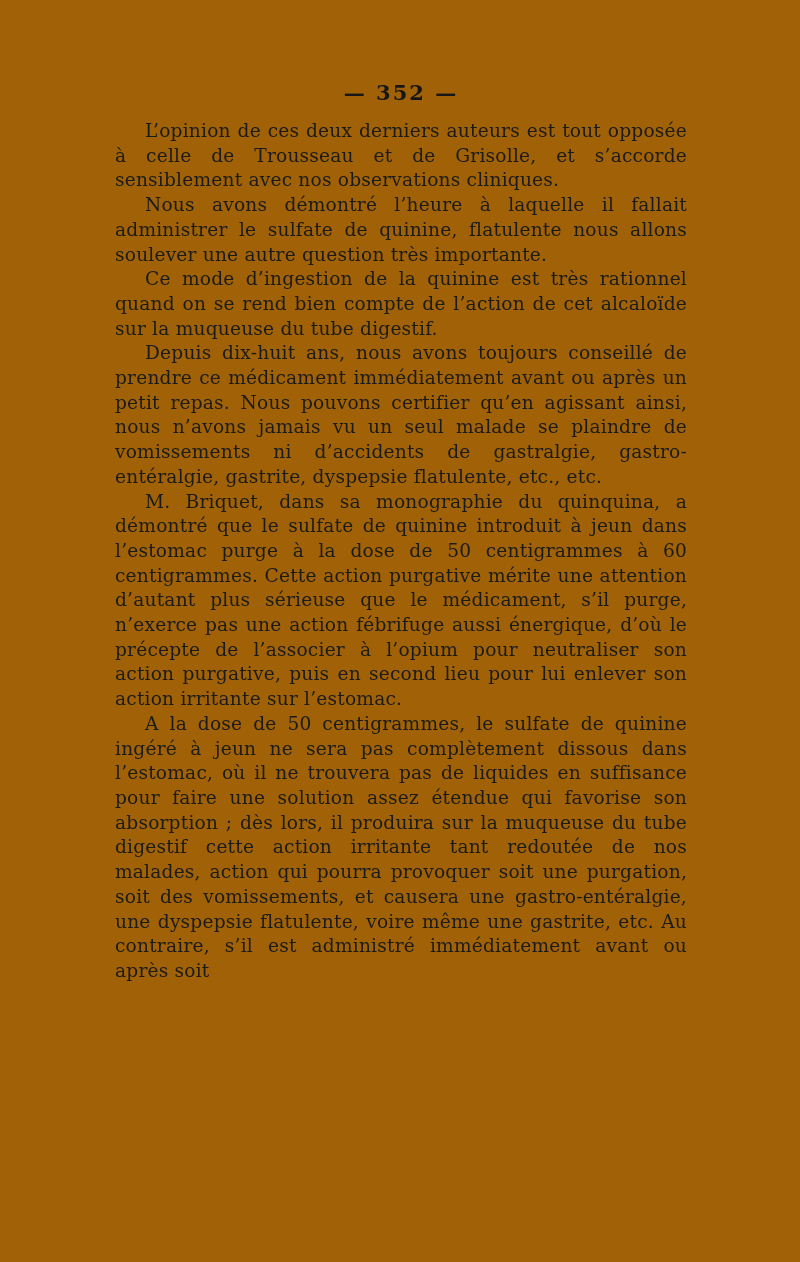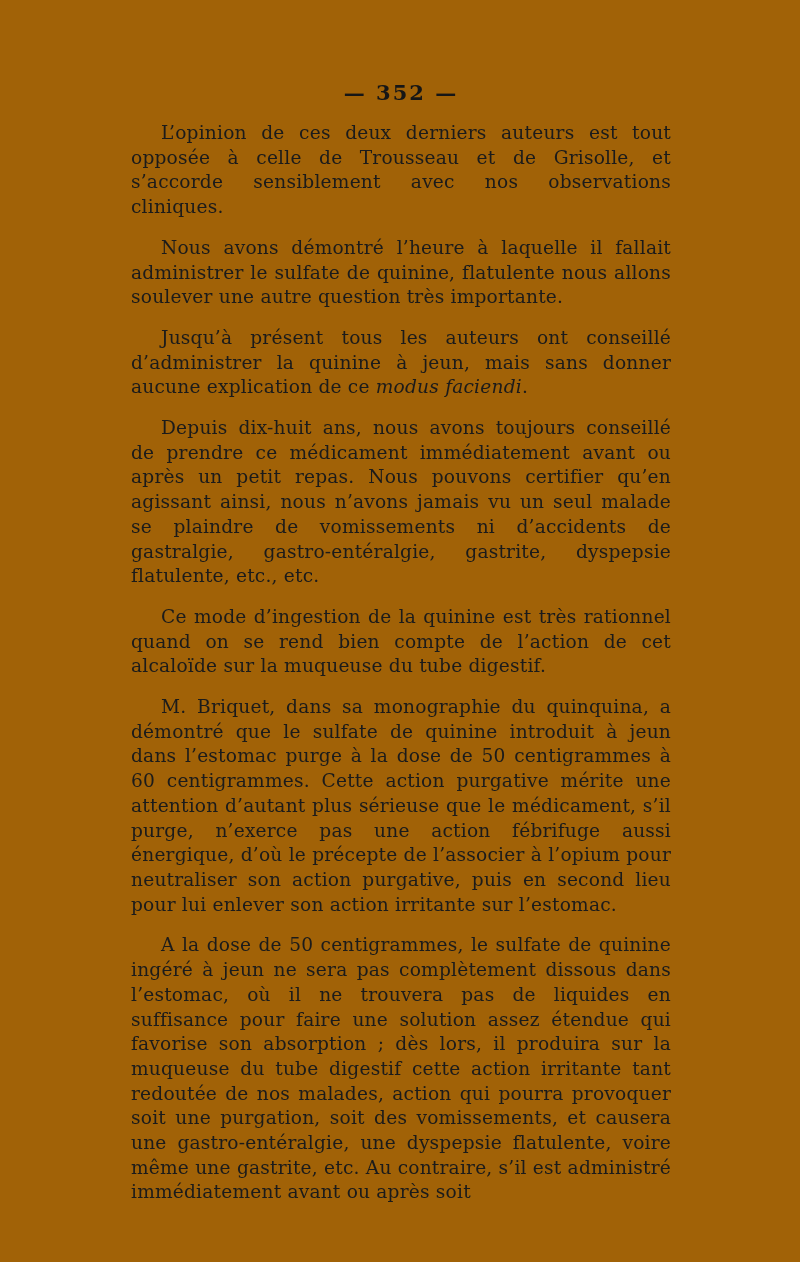--- a/index.html
+++ b/index.html
@@ -29,46 +29,43 @@
     margin-bottom: 14px;
     color: #161616;
   }
   .text-block {
     font-size: 18.6px;
     line-height: 24.7px;
     text-align: justify;
     letter-spacing: 0.2px;
   }
   .text-block p {
-    margin: 16px;
+    margin: 0;
     padding: 0;
     text-indent: 30px;
   }
   .text-block em {
     font-style: italic;
   }
 </style>
 </head>
 <body>
 
 <div class="page">
   <div class="page-number">— 352 —</div>
 
   <div class="text-block">
     <p>L’opinion de ces deux derniers auteurs est tout opposée à celle de Trousseau et de Grisolle, et s’accorde sensiblement avec nos observations cliniques.</p>
 
     <p>Nous avons démontré l’heure à laquelle il fallait administrer le sulfate de quinine, flatulente nous allons soulever une autre question très importante.</p>
 
 
 
-    <p>
-      <span>Jusqu’à présent tous les auteurs ont conseillé d’administrer la quinine à jeun, mais sans donner aucune explication de ce </span><em>modus faciendi</em><span>.</span>
-    </p>
+
+    <p>Ce mode d’ingestion de la quinine est très rationnel quand on se rend bien compte de l’action de cet alcaloïde sur la muqueuse du tube digestif.</p>
 
     <p>Depuis dix-huit ans, nous avons toujours conseillé de prendre ce médicament immédiatement avant ou après un petit repas. Nous pouvons certifier qu’en agissant ainsi, nous n’avons jamais vu un seul malade se plaindre de vomissements ni d’accidents de gastralgie, gastro-entéralgie, gastrite, dyspepsie flatulente, etc., etc.</p>
-
-    <p>Ce mode d’ingestion de la quinine est très rationnel quand on se rend bien compte de l’action de cet alcaloïde sur la muqueuse du tube digestif.</p>
 
     <p>M. Briquet, dans sa monographie du quinquina, a démontré que le sulfate de quinine introduit à jeun dans l’estomac purge à la dose de 50 centigrammes à 60 centigrammes. Cette action purgative mérite une attention d’autant plus sérieuse que le médicament, s’il purge, n’exerce pas une action fébrifuge aussi énergique, d’où le précepte de l’associer à l’opium pour neutraliser son action purgative, puis en second lieu pour lui enlever son action irritante sur l’estomac.</p>
 
     <p>A la dose de 50 centigrammes, le sulfate de quinine ingéré à jeun ne sera pas complètement dissous dans l’estomac, où il ne trouvera pas de liquides en suffisance pour faire une solution assez étendue qui favorise son absorption ; dès lors, il produira sur la muqueuse du tube digestif cette action irritante tant redoutée de nos malades, action qui pourra provoquer soit une purgation, soit des vomissements, et causera une gastro-entéralgie, une dyspepsie flatulente, voire même une gastrite, etc. Au contraire, s’il est administré immédiatement avant ou après soit</p>
   </div>
 </div>
 
 </body></html>

